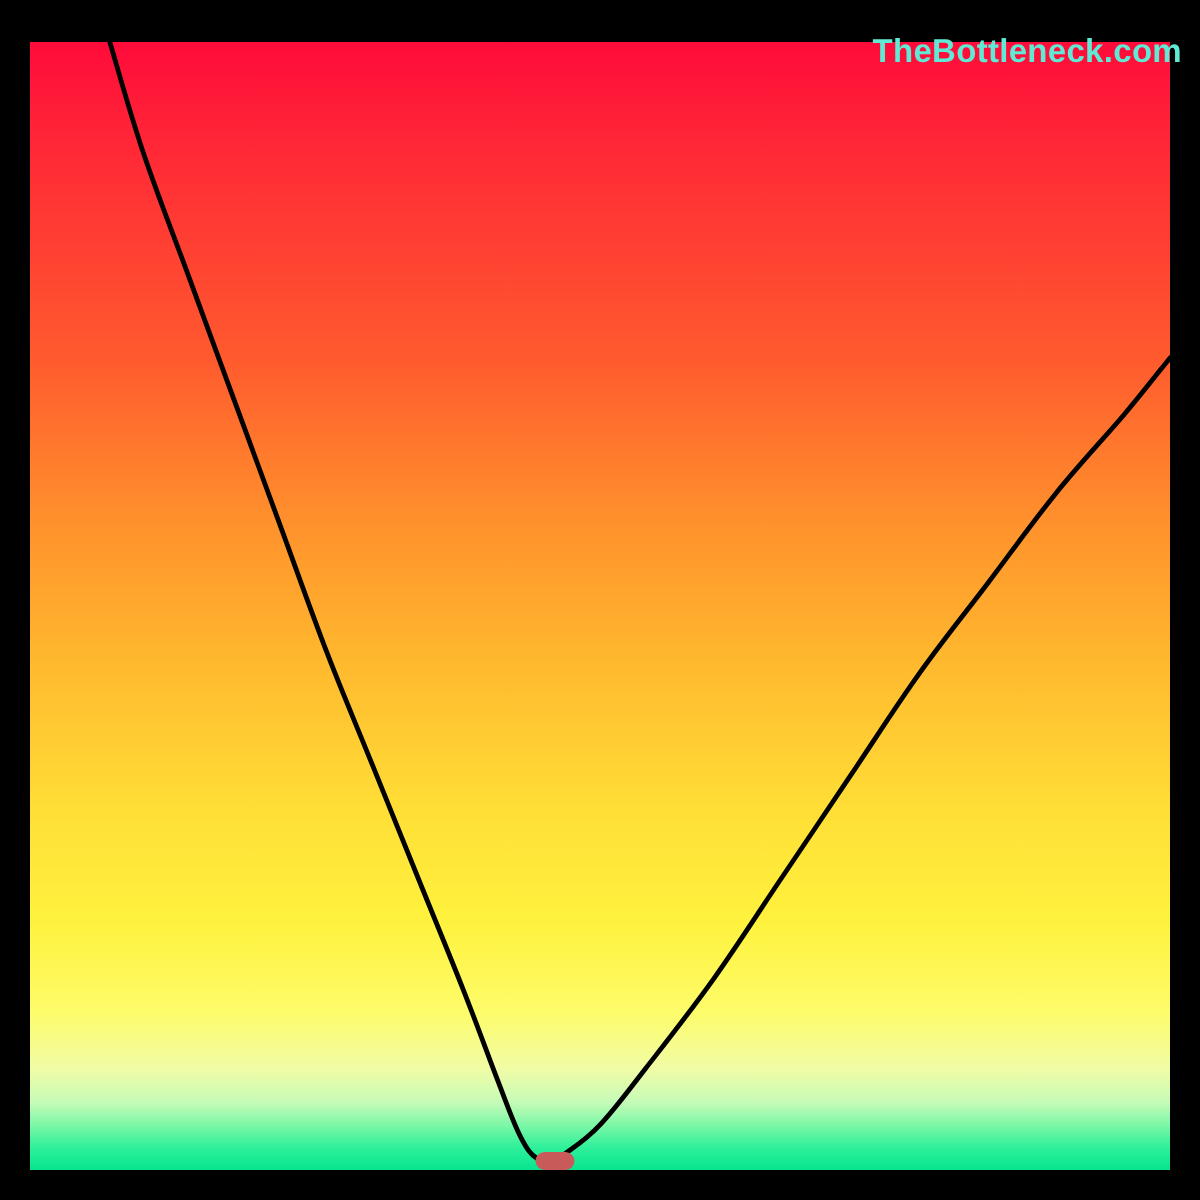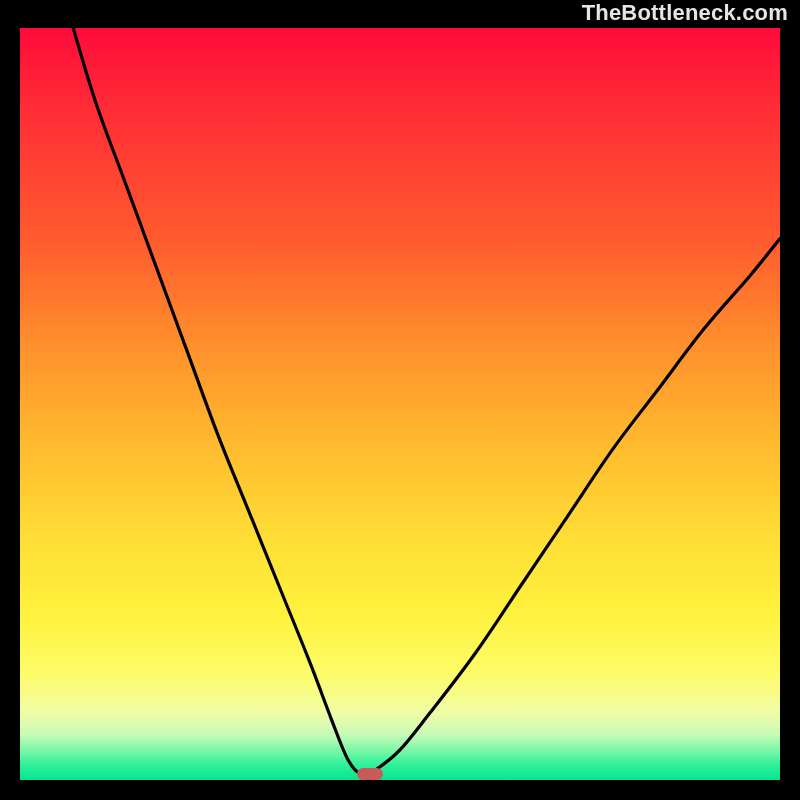--- a/index.html
+++ b/index.html
@@ -12,23 +12,23 @@
     font-family: Arial, Helvetica, sans-serif;
   }
   .frame {
     position: relative;
     width: 800px;
     height: 800px;
     background: #000;
   }
   .watermark {
     position: absolute;
-    top: 0;
+    top: 21px;
     right: 12px;
-    color: #e5e5e5;
+    color: #5eead4;
     font-size: 22px;
     font-weight: 600;
     letter-spacing: 0.2px;
     z-index: 10;
   }
   .plot-area {
     position: absolute;
     left: 20px;
     top: 28px;
     width: 760px;

